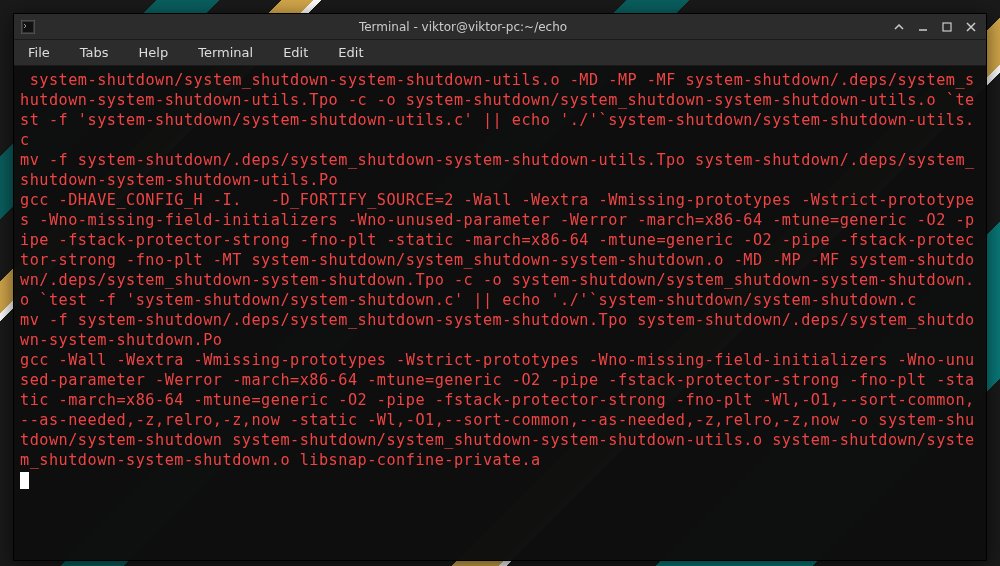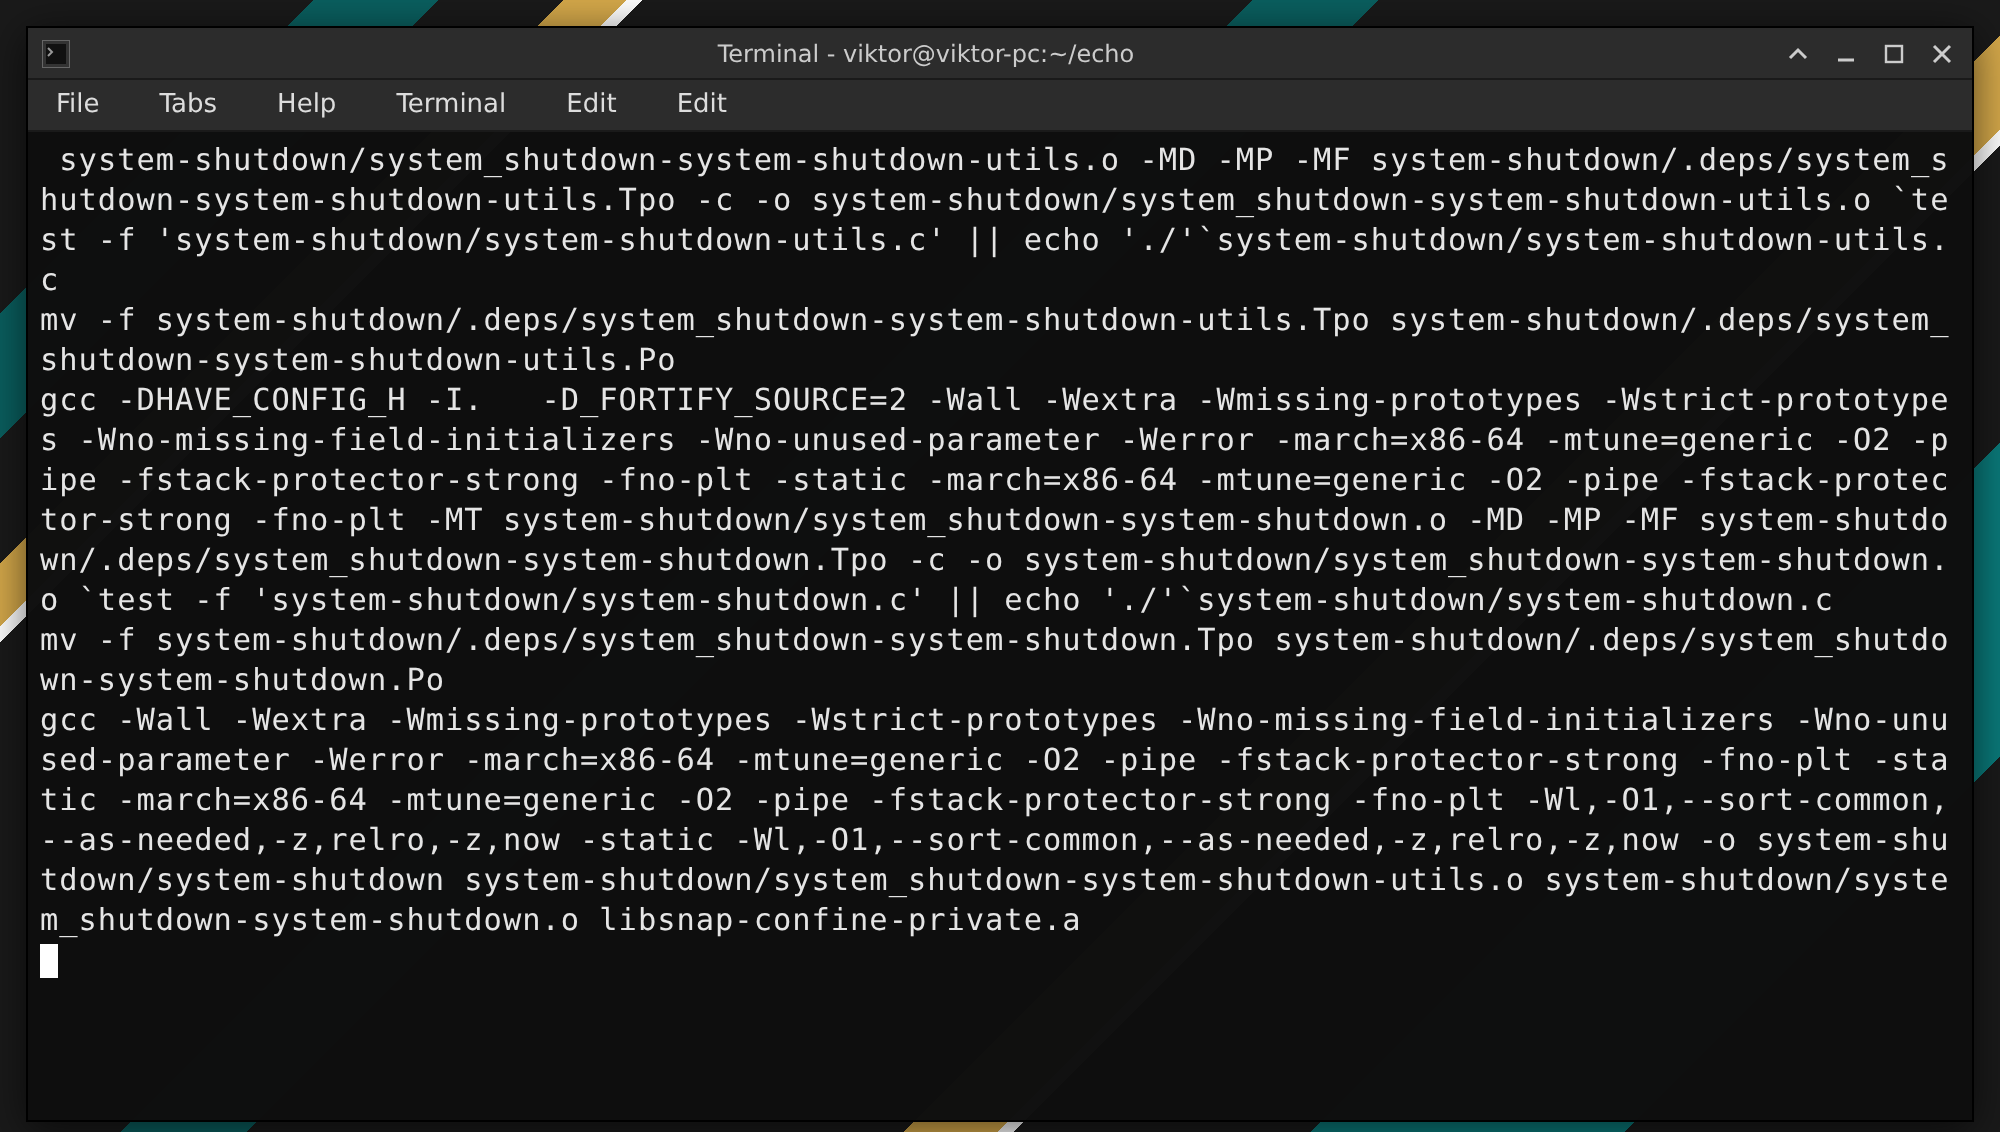--- a/index.html
+++ b/index.html
@@ -108,21 +108,21 @@
       cursor: pointer;
     }
     .terminal-body {
       flex: 1;
       background: rgba(10,10,10,0.75);
       padding: 4px 6px;
       overflow: hidden;
       font-family: "DejaVu Sans Mono", "Consolas", monospace;
       font-size: 15.2px;
       line-height: 20px;
-      color: #e5e5e5;
+      color: #ef4444;
       white-space: pre-wrap;
       word-break: break-all;
       letter-spacing: 0.5px;
     }
     .cursor {
       display: inline-block;
       width: 9px;
       height: 17px;
       background: #ffffff;
       vertical-align: middle;

